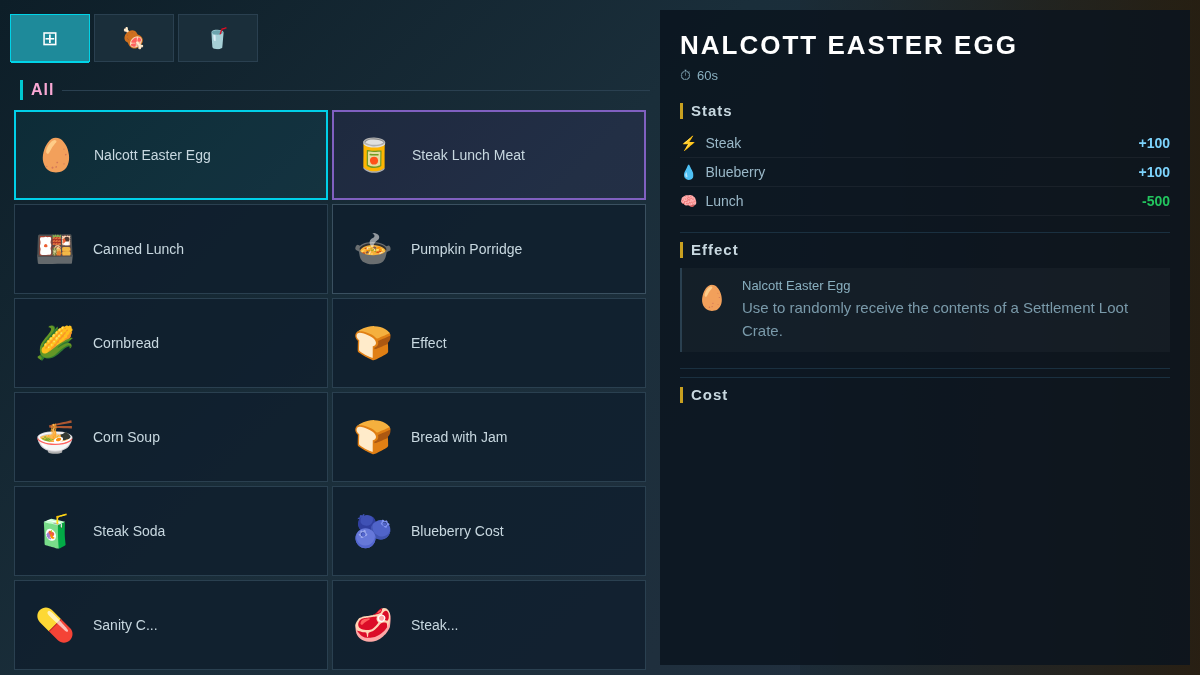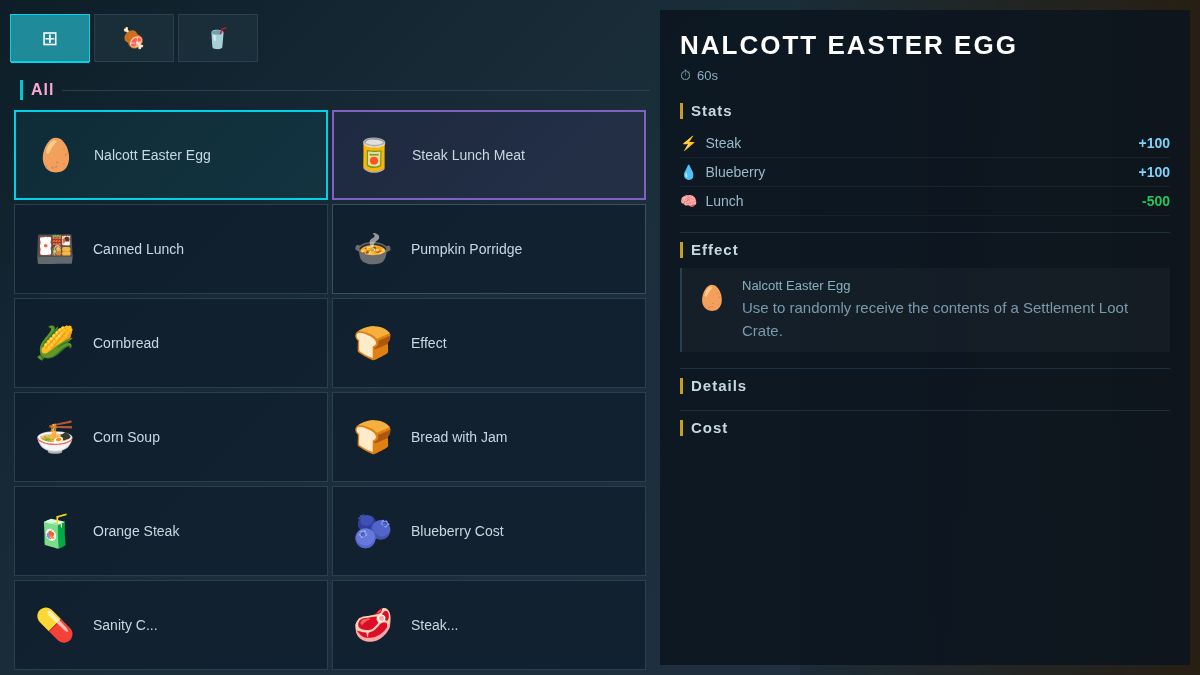--- a/index.html
+++ b/index.html
@@ -344,21 +344,21 @@
         <div class="item-icon">🍜</div>
         <span class="item-name">Corn Soup</span>
       </div>
       <div class="item-card">
         <div class="item-icon">🍞</div>
         <span class="item-name">Bread with Jam</span>
       </div>
 
       <div class="item-card">
         <div class="item-icon">🧃</div>
-        <span class="item-name">Orange Steak</span>
+        <span class="item-name">Steak Soda</span>
       </div>
       <div class="item-card">
         <div class="item-icon">🫐</div>
         <span class="item-name">Blueberry Cost</span>
       </div>
 
       <div class="item-card">
         <div class="item-icon">💊</div>
         <span class="item-name">Sanity C...</span>
       </div>
@@ -422,26 +422,20 @@
         <div class="effect-icon">🥚</div>
         <div class="effect-text-block">
           <div class="effect-name">Nalcott Easter Egg</div>
           <div class="effect-desc">Use to randomly receive the contents of a Settlement Loot Crate.</div>
         </div>
       </div>
     </div>
 
     <div class="section-divider"></div>
 
-    <div class="detail-section">
-      <div class="detail-section-header">
-        <div class="detail-bar"></div>
-        <span class="detail-section-title">Details</span>
-      </div>
-    </div>
 
     <div class="section-divider"></div>
 
     <div class="detail-section">
       <div class="detail-section-header">
         <div class="detail-bar"></div>
         <span class="detail-section-title">Cost</span>
       </div>
     </div>
 

